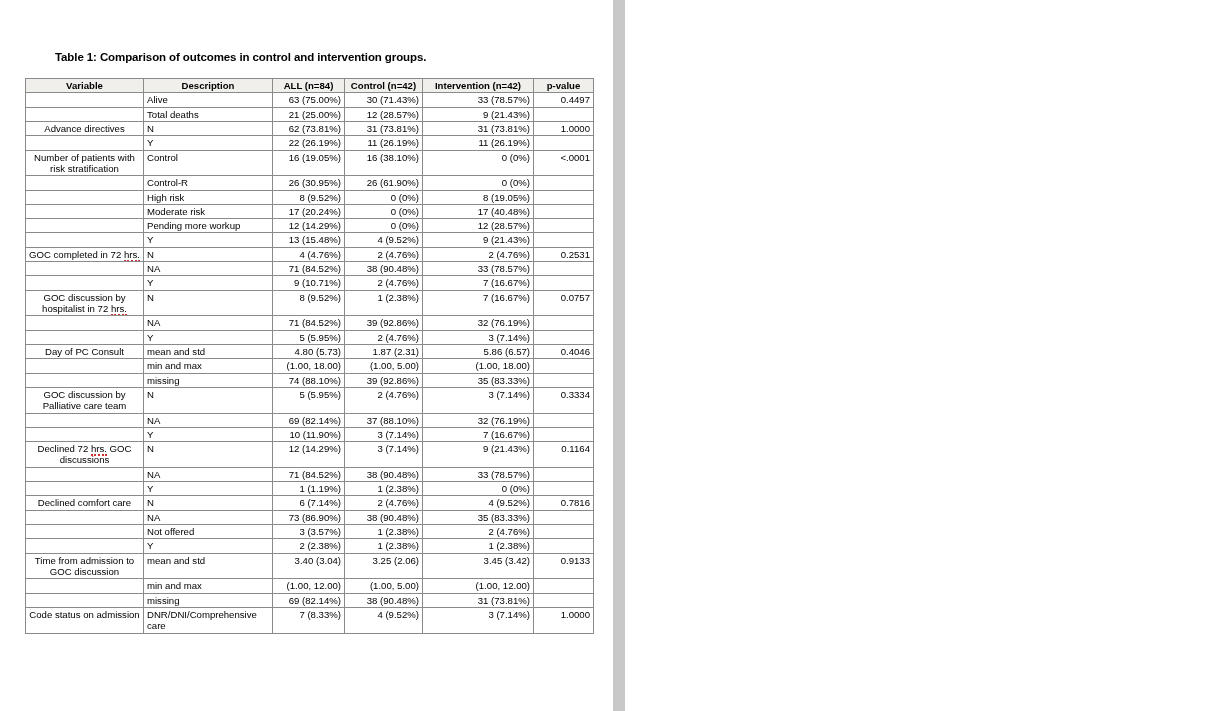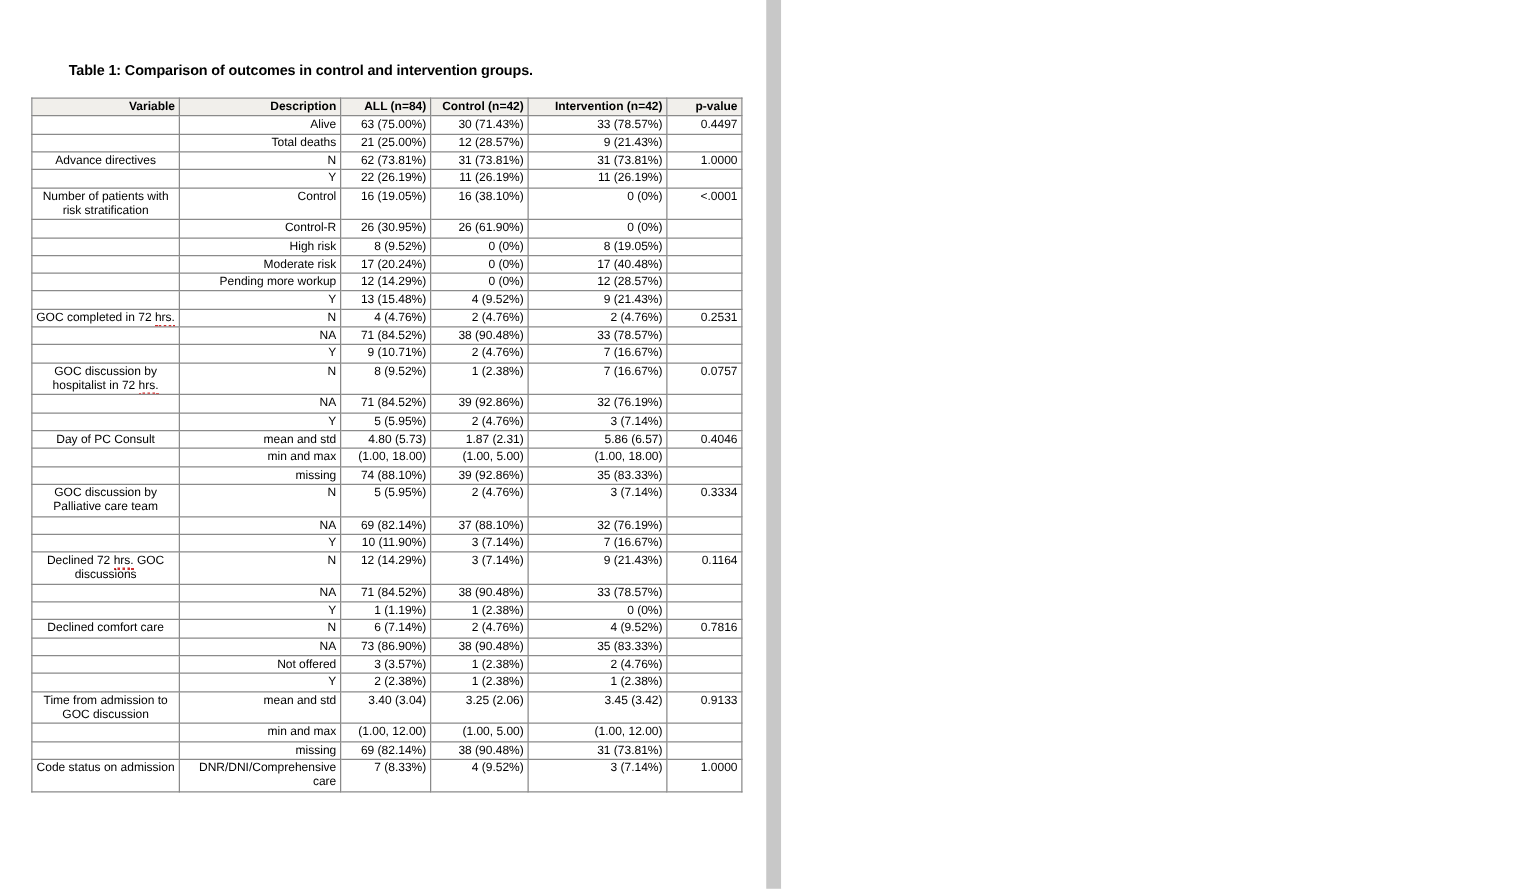--- a/index.html
+++ b/index.html
@@ -52,30 +52,30 @@
     border: 1px solid #8a8a8a;
     padding: 1px 3px;
     vertical-align: top;
     line-height: 1.18;
     font-weight: normal;
     overflow: hidden;
   }
   table.data thead th {
     font-weight: bold;
     background: #f1efeb;
-    text-align: right;
+    text-align: center;
     white-space: nowrap;
   }
-  table.data thead th.num { text-align: right; }
+  table.data thead th.num { text-align: center; }
   table.data td.var {
     text-align: center;
     word-wrap: break-word;
   }
   table.data td.desc {
-    text-align: right;
+    text-align: left;
     word-wrap: break-word;
   }
   table.data td.num {
     text-align: right;
     white-space: nowrap;
   }
   .sp-red {
     border-bottom: 2px dotted #d03030;
   }
   

